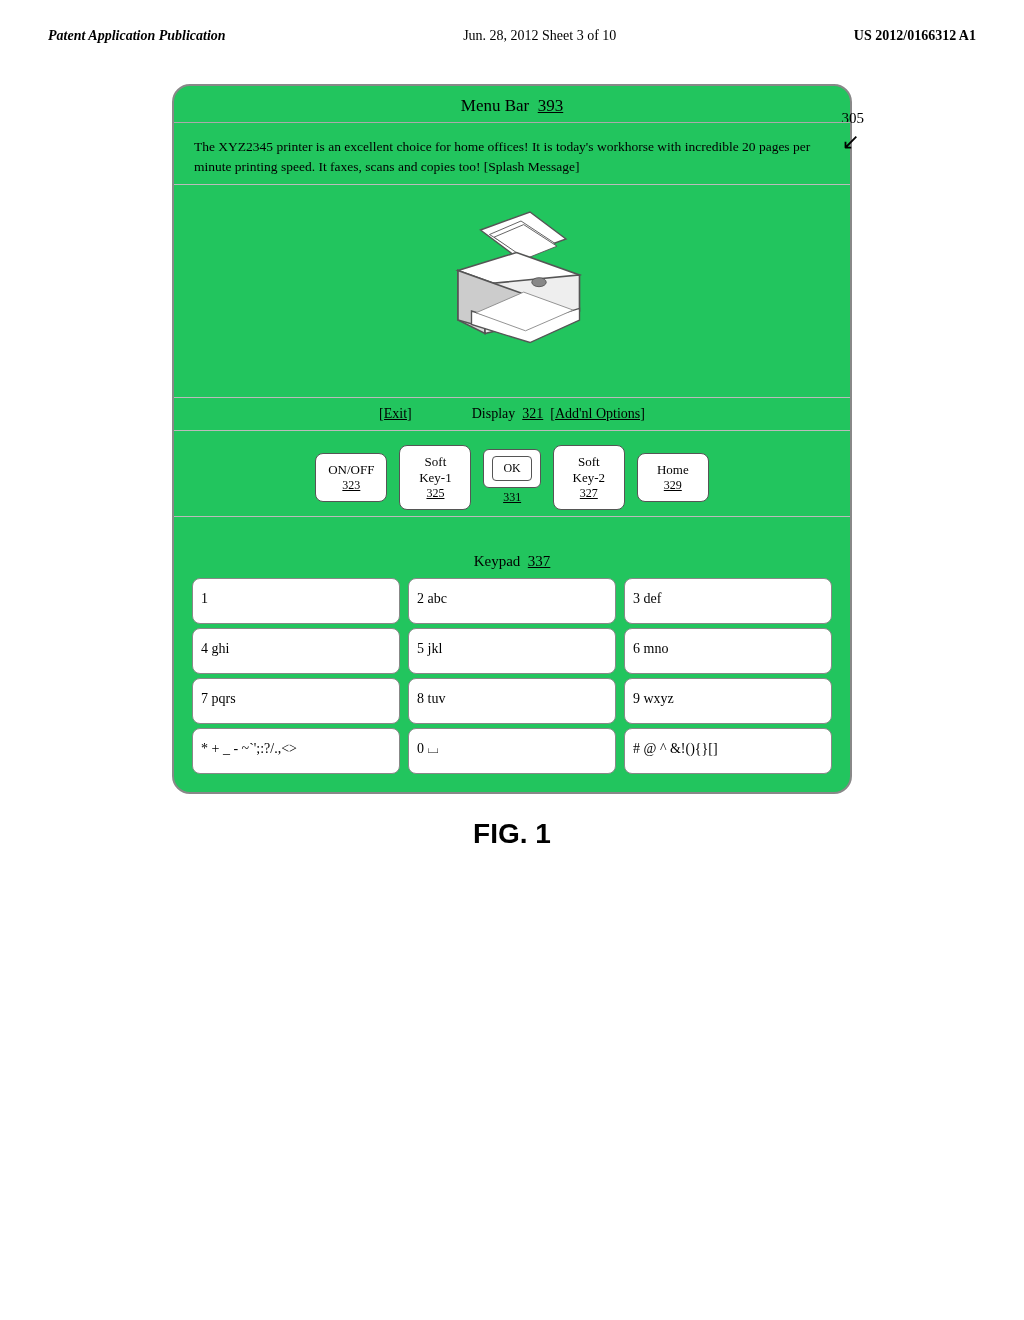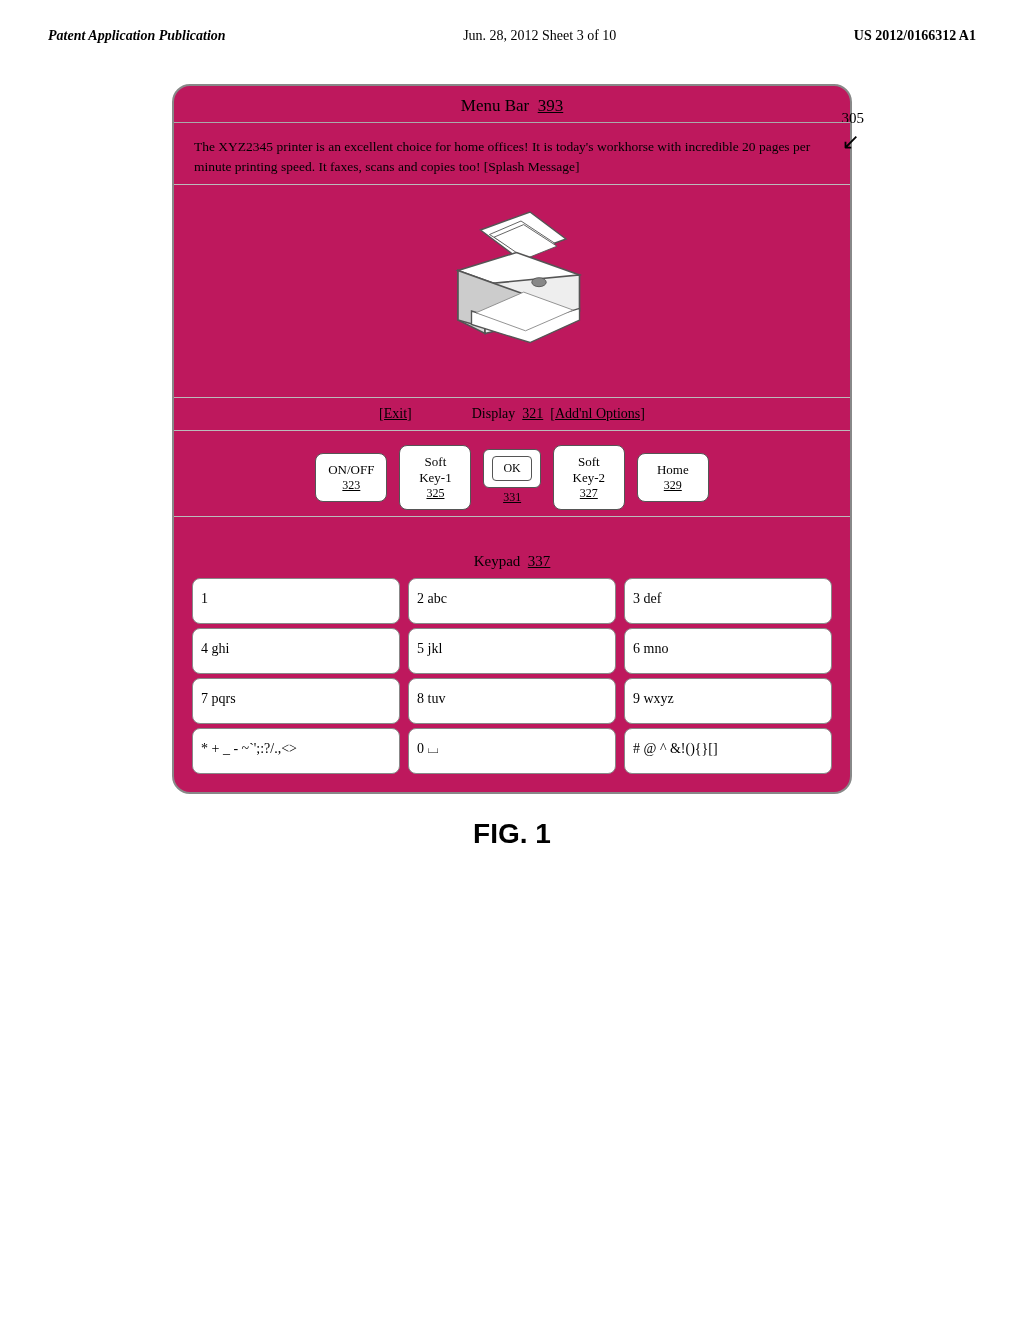--- a/index.html
+++ b/index.html
@@ -44,21 +44,21 @@
       display: block;
       font-size: 22px;
       margin-top: 2px;
     }
 
     .main-container {
       margin: 30px auto 0 auto;
       width: 680px;
       border: 2px solid #888;
       border-radius: 18px;
-      background: #be185d;
+      background: #22c55e;
       padding: 0;
       overflow: hidden;
     }
 
     
     .menu-bar {
       text-align: center;
       padding: 10px 0 6px 0;
       border-bottom: 1px solid #aaa;
       font-size: 17px;

